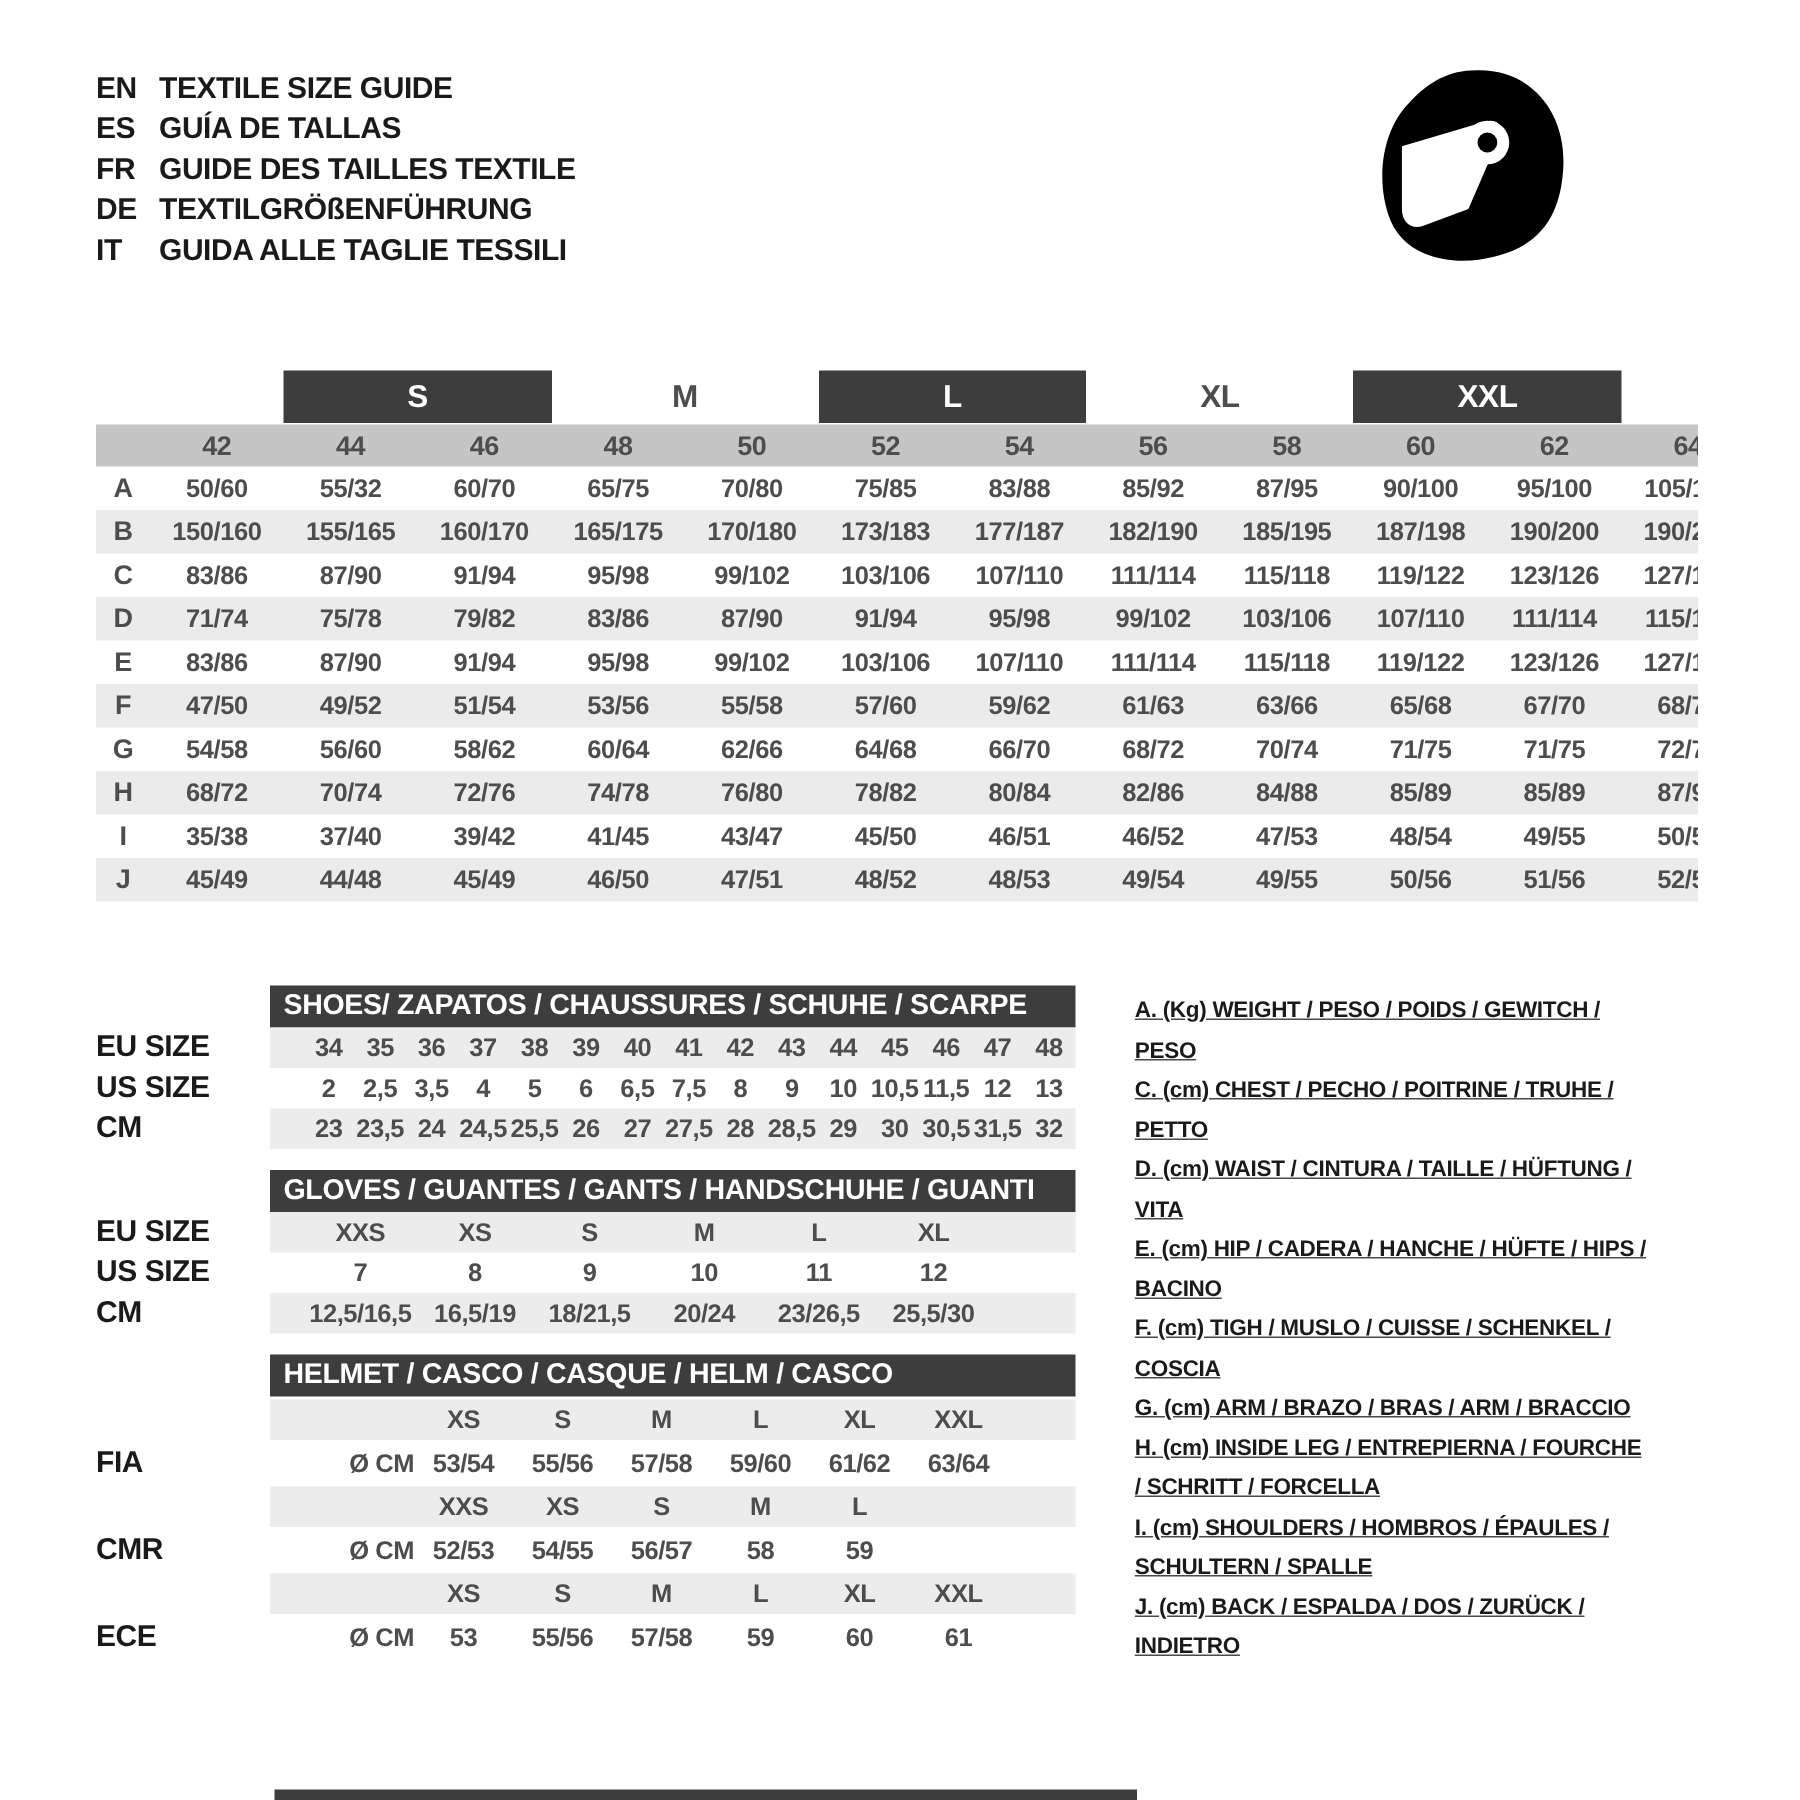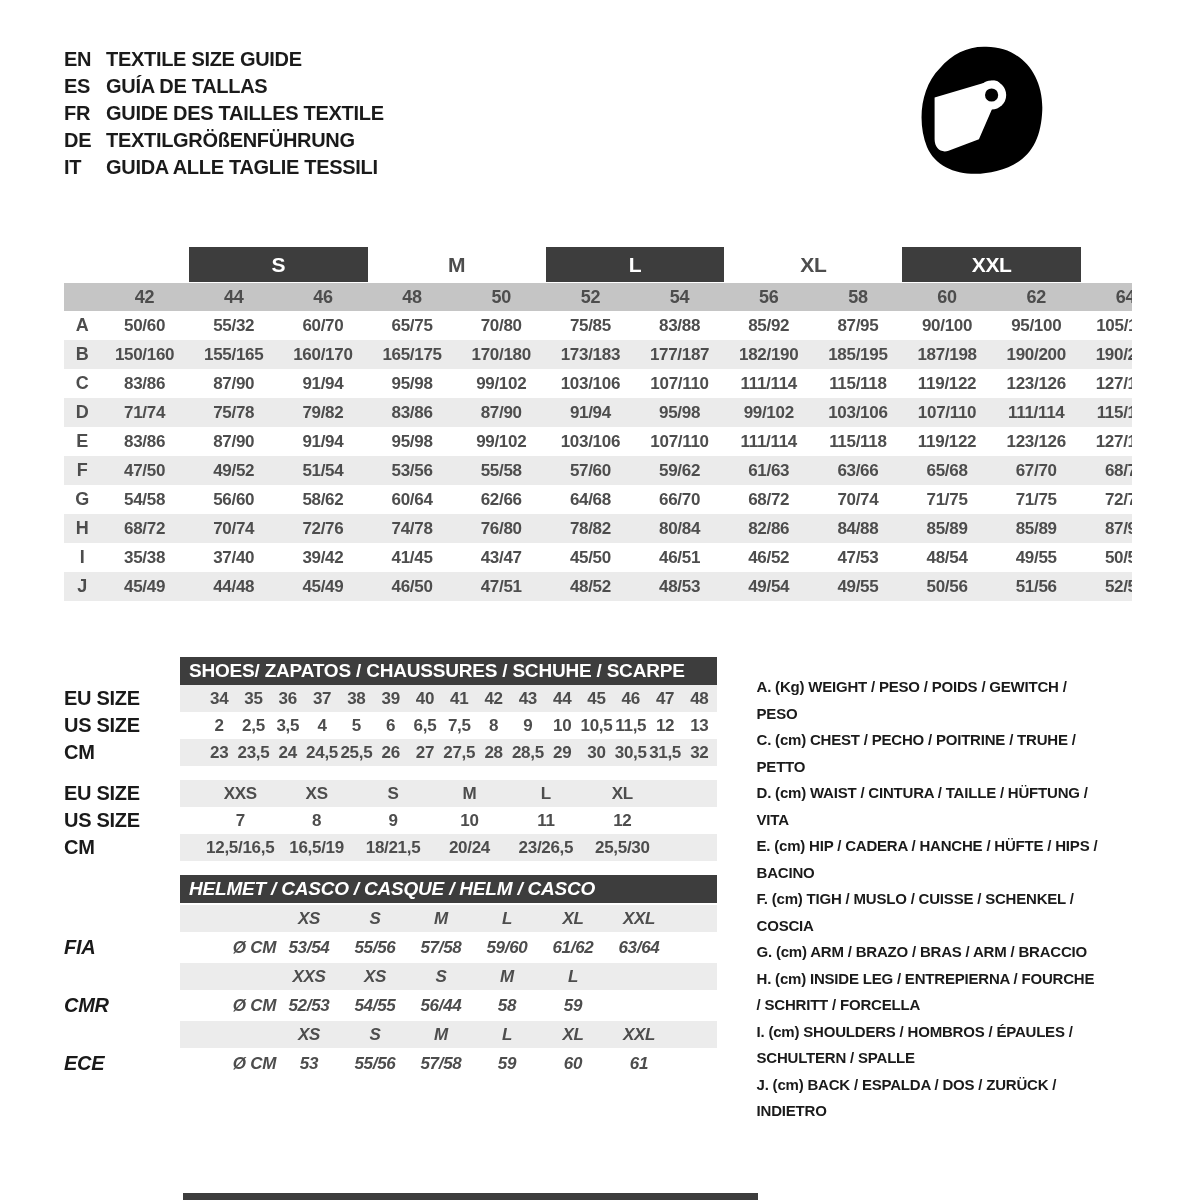--- a/index.html
+++ b/index.html
@@ -37,26 +37,26 @@
   .bt-label { font-size:20px; color:#1a1a1a; white-space:nowrap; }
   .bt-header { background:#3d3d3d; color:#fff; font-size:19px; height:28px;
                display:flex; align-items:center; padding-left:9px; letter-spacing:-0.2px; }
   .bt-cells { display:grid; align-items:center; height:27px; font-size:17px; color:#4d4d4d;padding-left:22px; }
   .bt-cells.shaded { background:#ececec; }
   .shoes-cols { grid-template-columns:repeat(15, 1fr); }
   .gloves-cols { grid-template-columns:repeat(6, 1fr); padding-right:56px; }
   .helm-cols { grid-template-columns:74px repeat(6, 66px) 1fr; }
   .bt-block { margin-bottom:14px; }
   .gloves-block { margin-top:14px; }
-  .helmet-block { margin-top:12px;font-style:italic; }
+  .helmet-block { margin-top:12px; }
   .helm-section .bt-row { margin-top:2px; }
   .unit-cell { text-align:right; padding-left:4px; }
 
   
-  .legend { width:409px; margin-left:0; padding-left:40px; margin-top:17px; }
+  .legend { width:409px; margin-left:0; padding-left:40px; margin-top:4px;text-decoration:underline; }
   .legend-item { font-size:15px; color:#1a1a1a; line-height:26.5px; letter-spacing:-0.2px; }
 
   
   .bottom-bar { position:absolute; left:183px; bottom:0; width:575px; height:7px; background:#3d3d3d; }
 </style>
 </head>
 <body>
 
 <div class="page">
 
@@ -332,20 +332,24 @@
               <div class="cell">29</div>
               <div class="cell">30</div>
               <div class="cell">30,5</div>
               <div class="cell">31,5</div>
               <div class="cell">32</div>
             </div>
           </div>
         </div>
       <div class="bt-block gloves-block">
           <div class="bt-row">
+            <div class="bt-label"></div>
+            <div class="bt-header">GLOVES / GUANTES / GANTS / HANDSCHUHE / GUANTI</div>
+          </div>
+          <div class="bt-row">
             <div class="bt-label">EU SIZE</div>
             <div class="bt-cells gloves-cols shaded">
               <div class="cell">XXS</div>
               <div class="cell">XS</div>
               <div class="cell">S</div>
               <div class="cell">M</div>
               <div class="cell">L</div>
               <div class="cell">XL</div>
             </div>
           </div>
@@ -414,21 +418,21 @@
                 <div class="cell">M</div>
                 <div class="cell">L</div>
               </div>
             </div>
             <div class="bt-row">
               <div class="bt-label">CMR</div>
               <div class="bt-cells helm-cols">
                 <div class="cell unit-cell">Ø CM</div>
                 <div class="cell">52/53</div>
                 <div class="cell">54/55</div>
-                <div class="cell">56/44</div>
+                <div class="cell">56/57</div>
                 <div class="cell">58</div>
                 <div class="cell">59</div>
               </div>
             </div>
           </div>
           <div class="helm-section">
             <div class="bt-row">
               <div class="bt-label"></div>
               <div class="bt-cells helm-cols shaded">
                 <div class="cell"></div>

